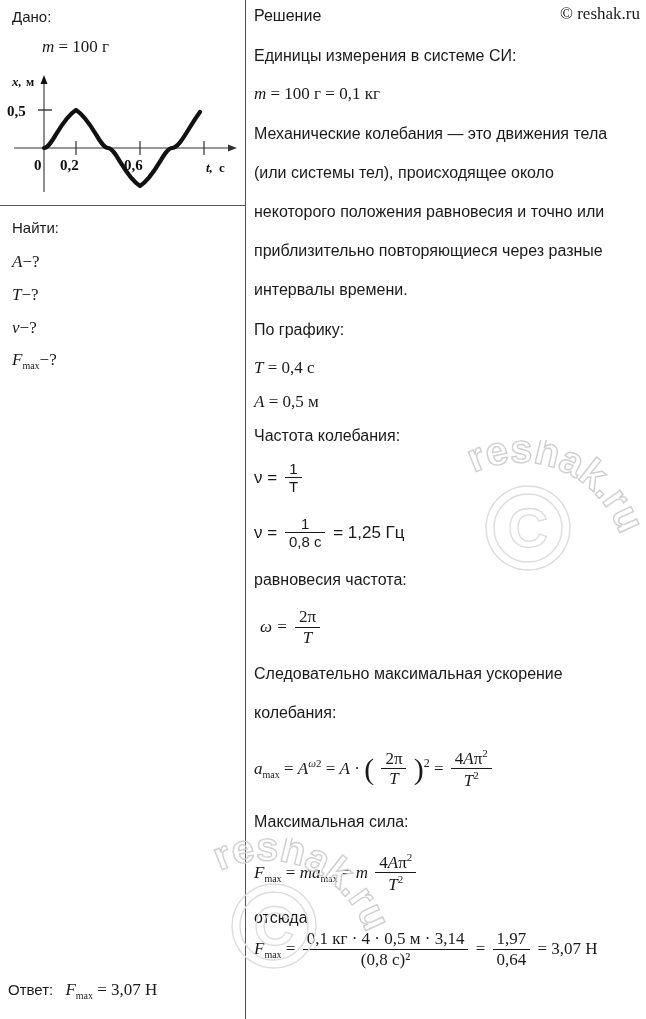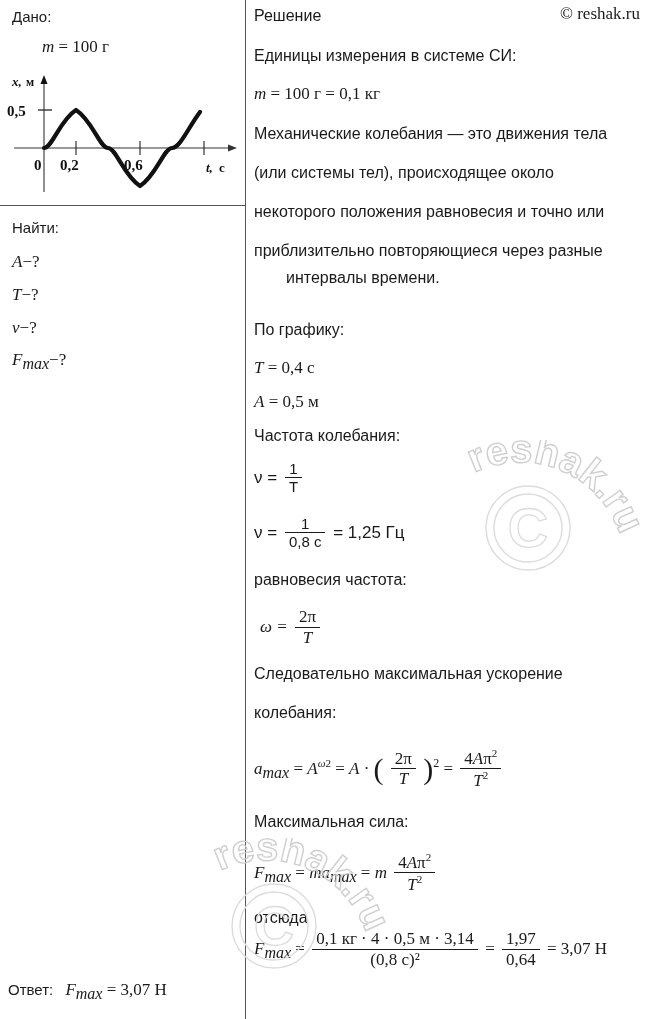--- a/index.html
+++ b/index.html
@@ -127,21 +127,21 @@
   .frac.small { font-size: 15px; }
   .big-paren {
     font-size: 30px;
     vertical-align: middle;
     font-family: "Liberation Serif", serif;
     position: relative;
     top: -1px;
   }
   .sup { font-size: 11px; vertical-align: super; }
   .sup-s { font-size: 12px; vertical-align: super; }
-  .sub-i { font-size: 16px; vertical-align: sub; font-style: italic; }
+  .sub-i { font-size: 10px; vertical-align: sub; }
 
   
   #answer-line {
     position: absolute;
     left: 8px;
     top: 980px;
     font-size: 15px;
     white-space: nowrap;
   }
 
@@ -226,21 +226,21 @@
   <div class="rline" style="top:46px;">Единицы измерения в системе СИ:</div>
 
   <div class="rmath" style="top:84px;">
     <span class="mi">m</span><span> = 100 г = 0,1 кг</span>
   </div>
 
   <div class="rline" style="top:124px;">Механические колебания — это движения тела</div>
   <div class="rline" style="top:163px;text-align:center;">(или системы тел), происходящее около</div>
   <div class="rline" style="top:202px;">некоторого положения равновесия и точно или</div>
   <div class="rline" style="top:241px;">приблизительно повторяющиеся через разные</div>
-  <div class="rline" style="top:268px;margin-left:32px;">интервалы времени.</div>
+  <div class="rline" style="top:280px;">интервалы времени.</div>
 
   <div class="rline" style="top:320px;">По графику:</div>
 
   <div class="rmath" style="top:358px;">
     <span class="mi">T</span><span> = 0,4 с</span>
   </div>
   <div class="rmath" style="top:392px;">
     <span class="mi">A</span><span> = 0,5 м</span>
   </div>
 

